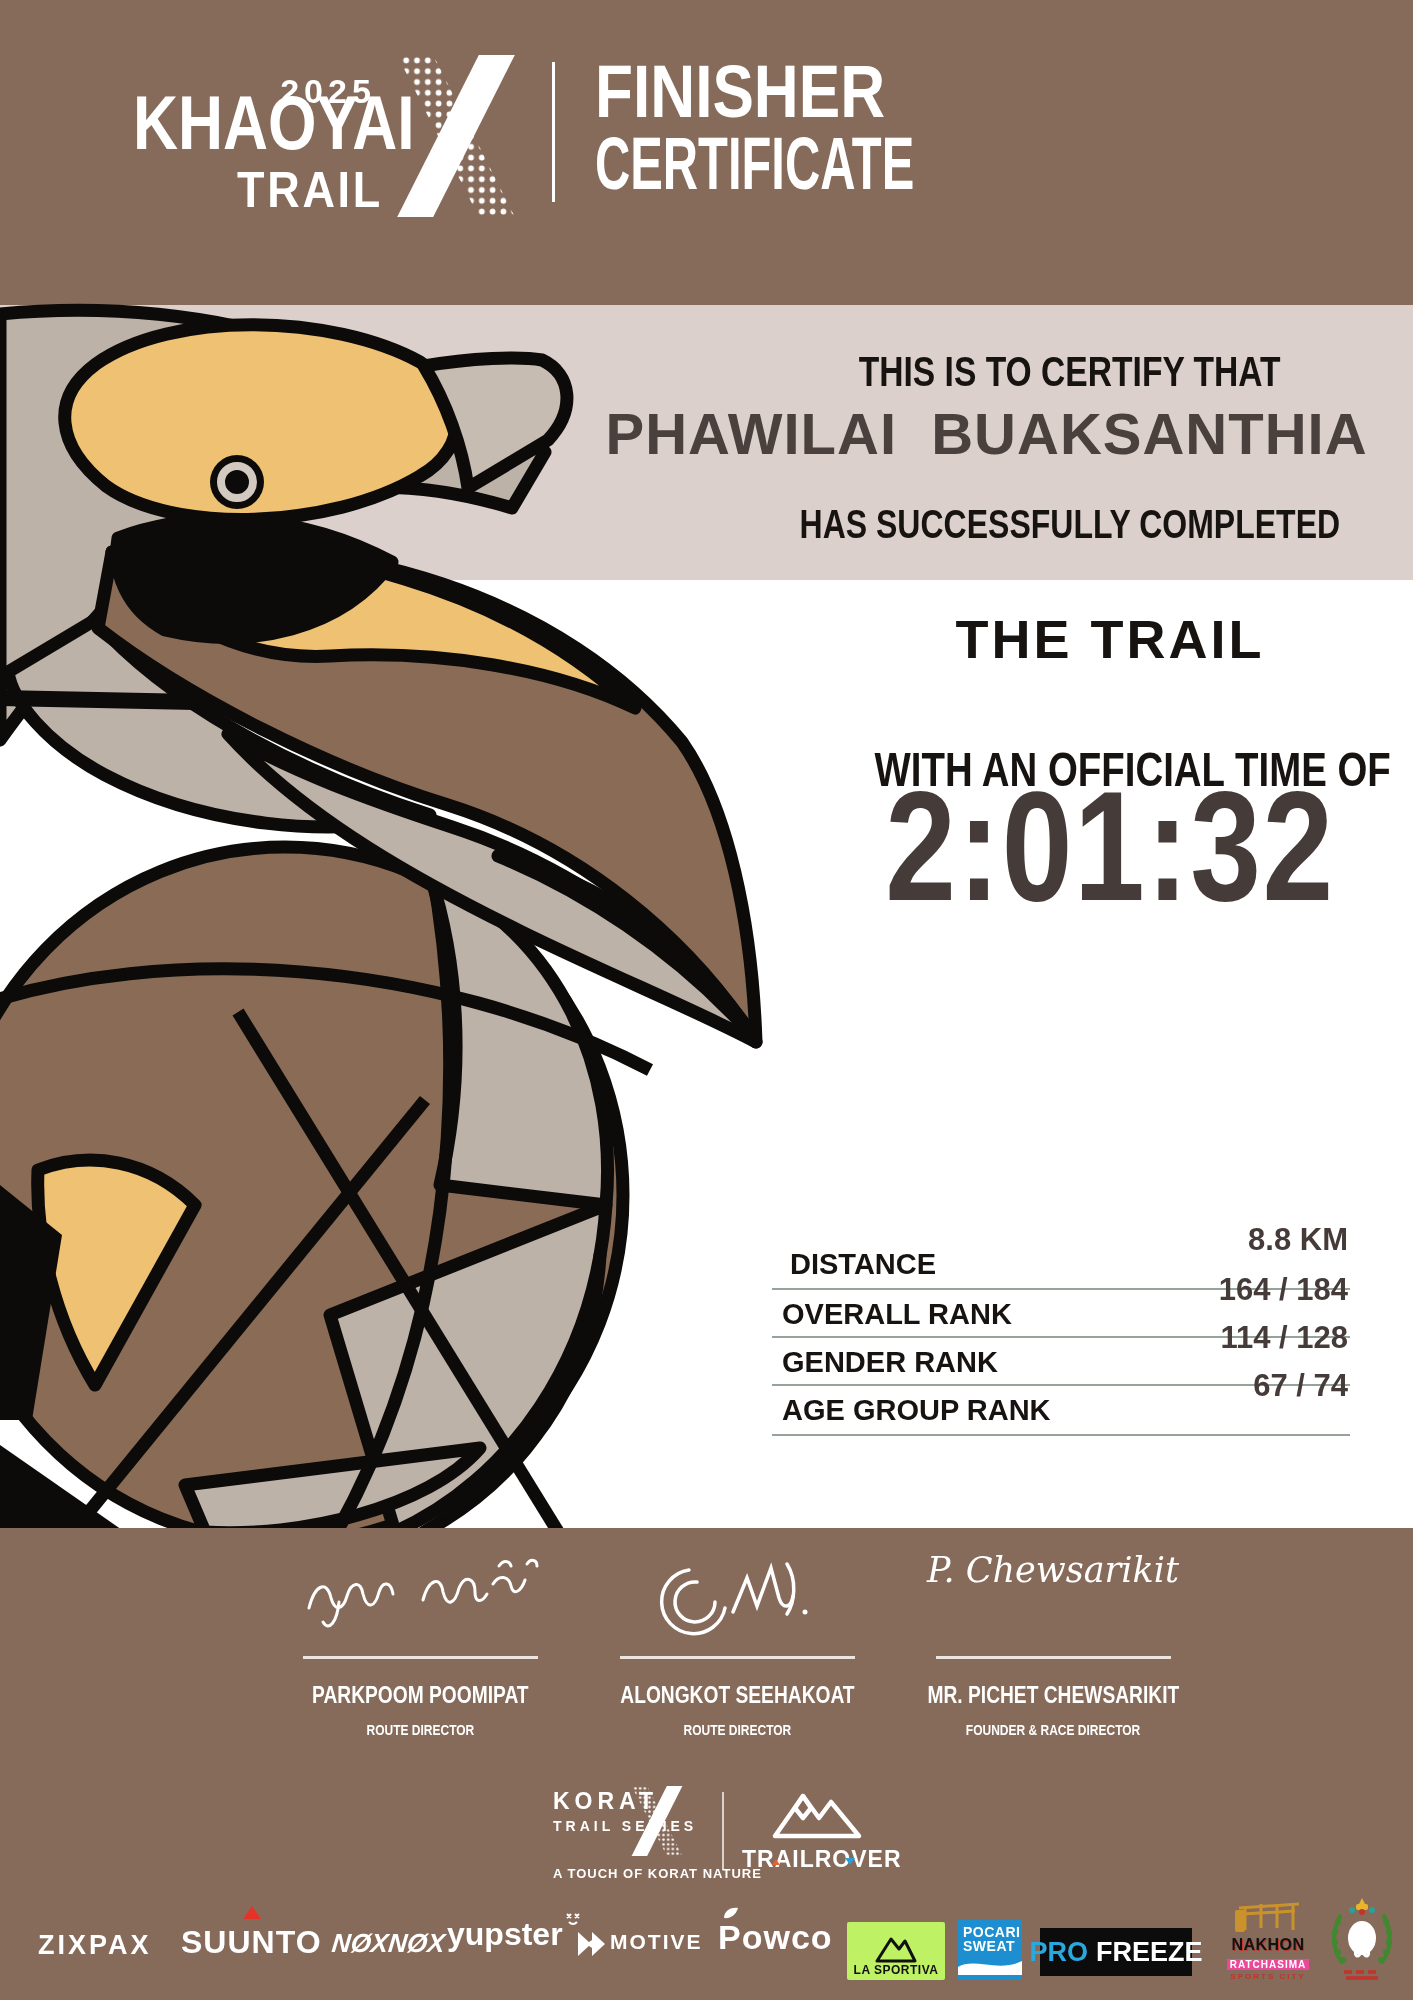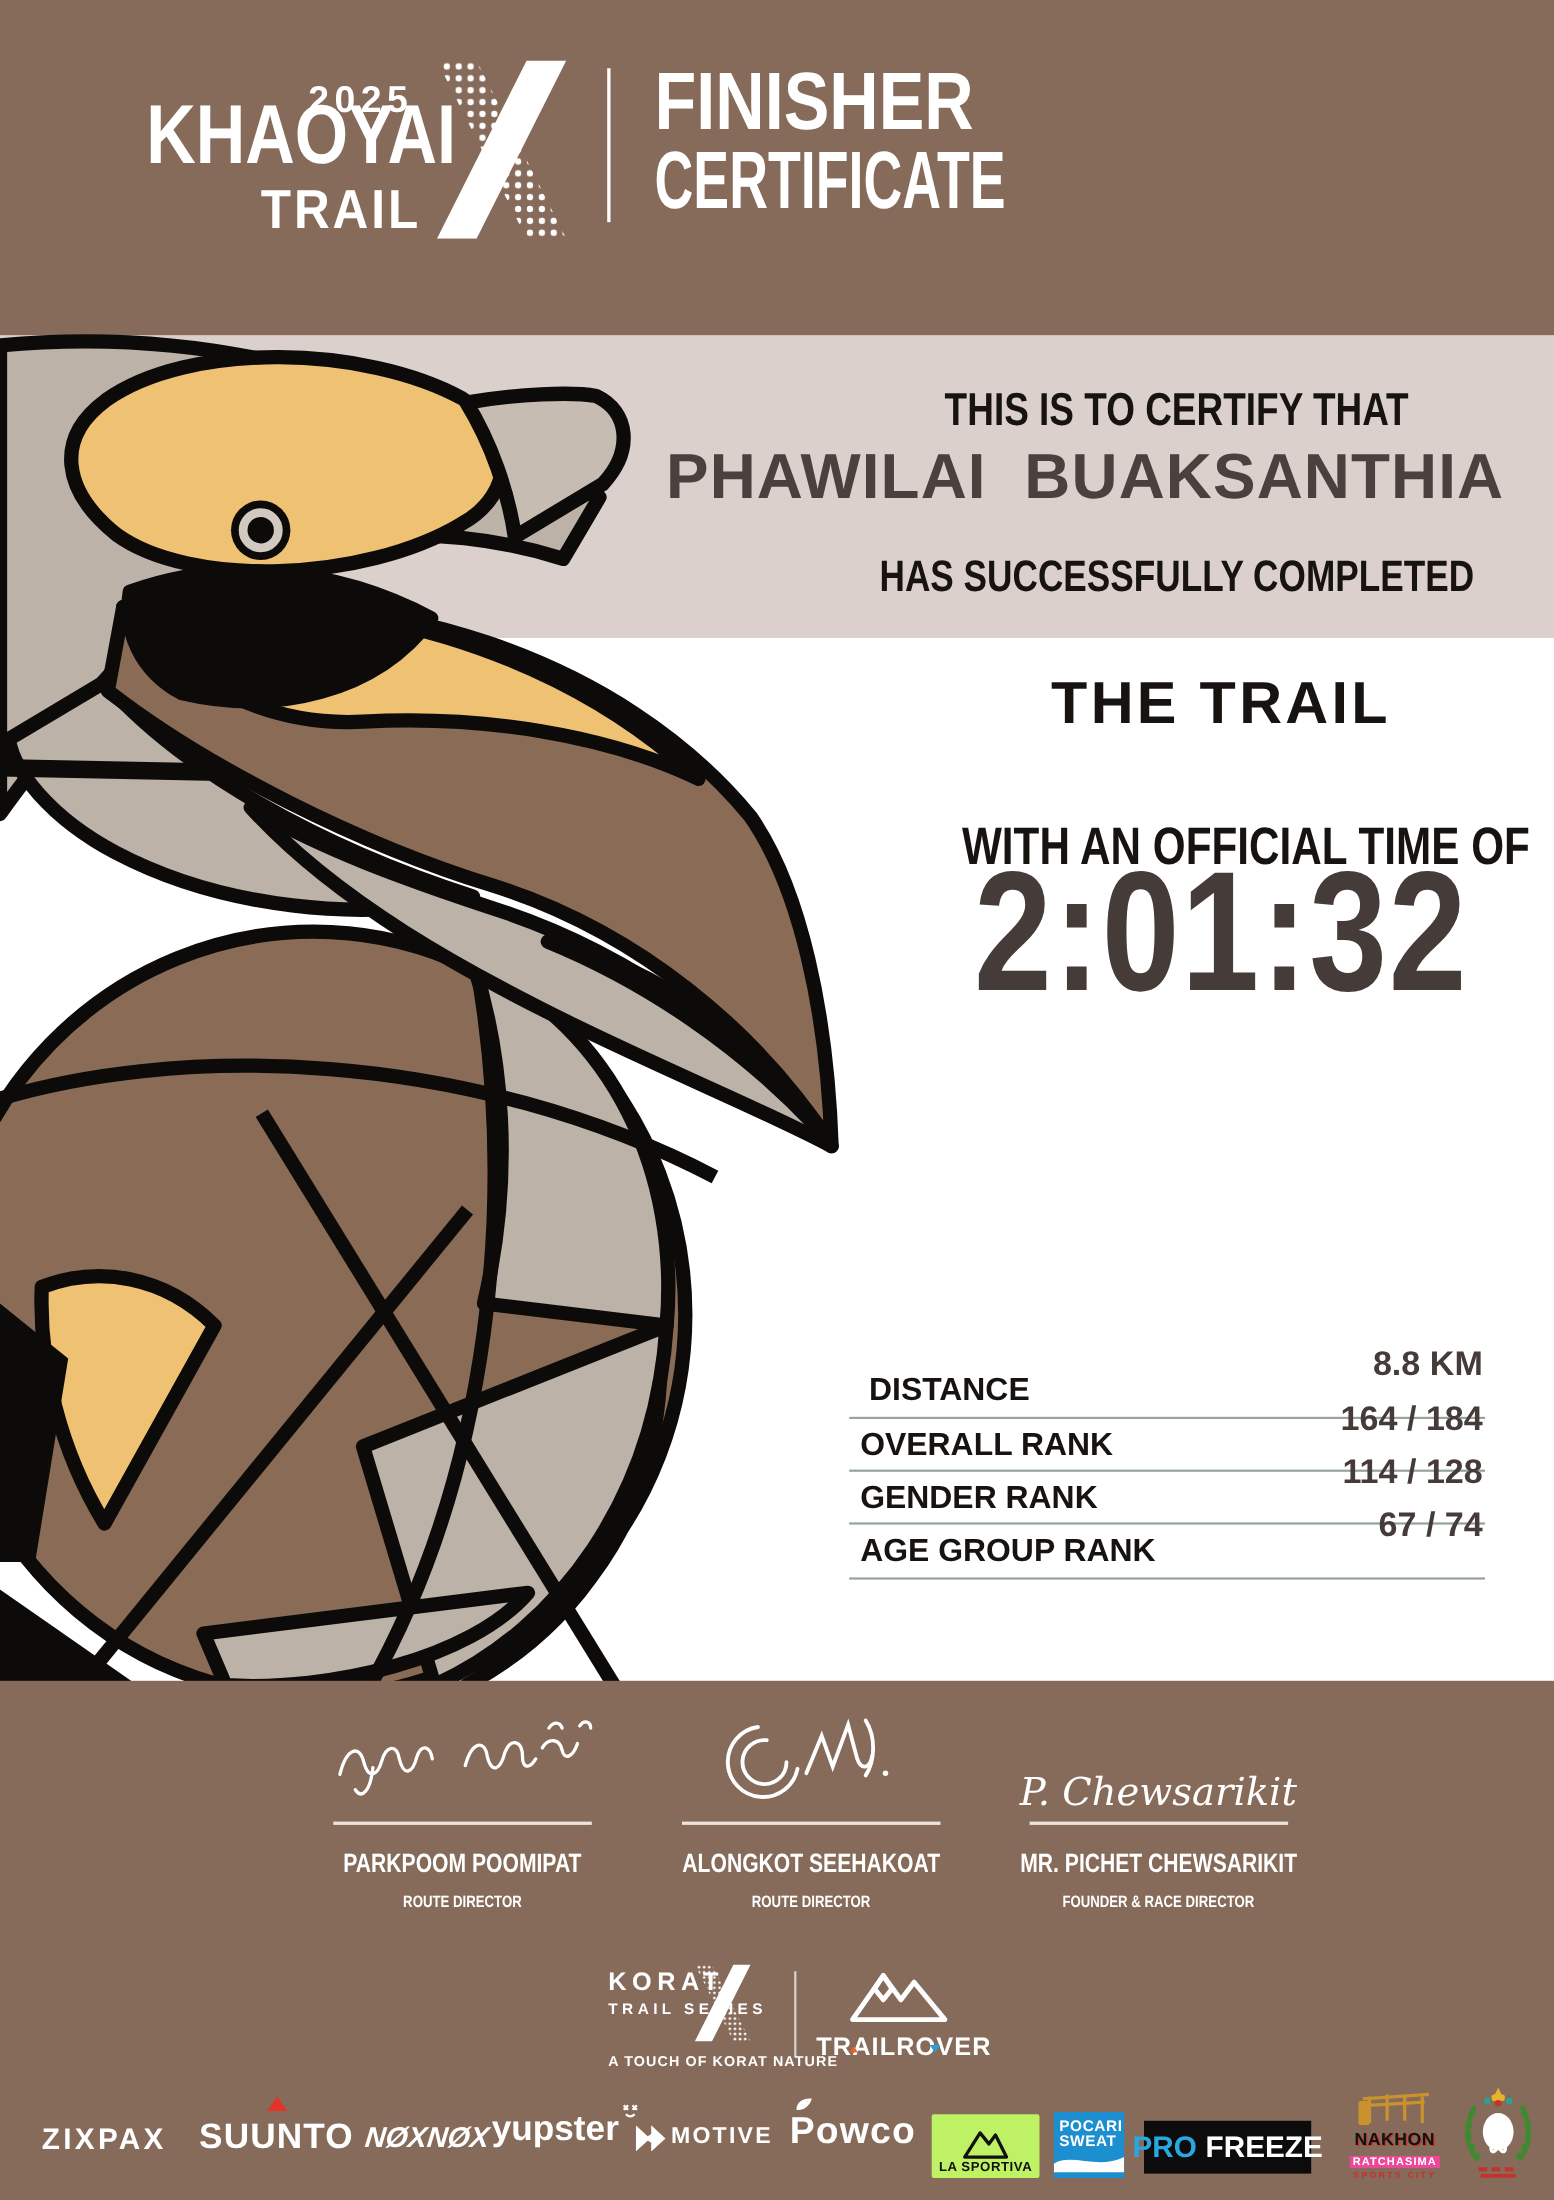--- a/index.html
+++ b/index.html
@@ -31,21 +31,21 @@
   .trail-time{left:760px;top:772px;width:700px;text-align:center;color:#453b38;font-size:155px;font-weight:bold;line-height:150px;letter-spacing:2px;}
 
   
   .stat-label{color:#171311;font-size:29px;font-weight:bold;}
   .stat-value{color:#453b38;font-size:31px;font-weight:bold;text-align:right;width:575px;}
   .stat-line{width:578px;height:2px;background:#95a399;}
 
   
   .ftr{left:0;top:1528px;width:1413px;height:472px;background:#866a5a;}
   .sigcol{top:1550px;width:330px;height:210px;display:flex;flex-direction:column;align-items:center;}
-  .sigart{height:100px;display:flex;align-items:flex-end;justify-content:center;}
+  .sigart{height:100px;display:flex;justify-content:center;}
   .sigline{width:235px;height:3px;background:#ece4de;margin-top:6px;}
   .signame{margin-top:22px;color:#fff;font-size:24px;font-weight:bold;}
   .sigrole{margin-top:12px;color:#fff;font-size:15px;font-weight:bold;}
   .sig-script{font-family:"DejaVu Serif",serif;font-style:italic;font-size:35px;color:#fff;}
 
   .korat-block{left:553px;top:1788px;color:#fff;}
   .korat-name{font-size:23px;font-weight:bold;letter-spacing:5px;}
   .korat-series{font-size:14px;font-weight:bold;letter-spacing:4px;margin-top:3px;}
   .korat-tag{left:553px;top:1866px;color:#fff;font-size:13px;font-weight:bold;letter-spacing:1px;}
   .series-div{left:722px;top:1792px;width:2px;height:78px;background:rgba(255,255,255,.7);}

